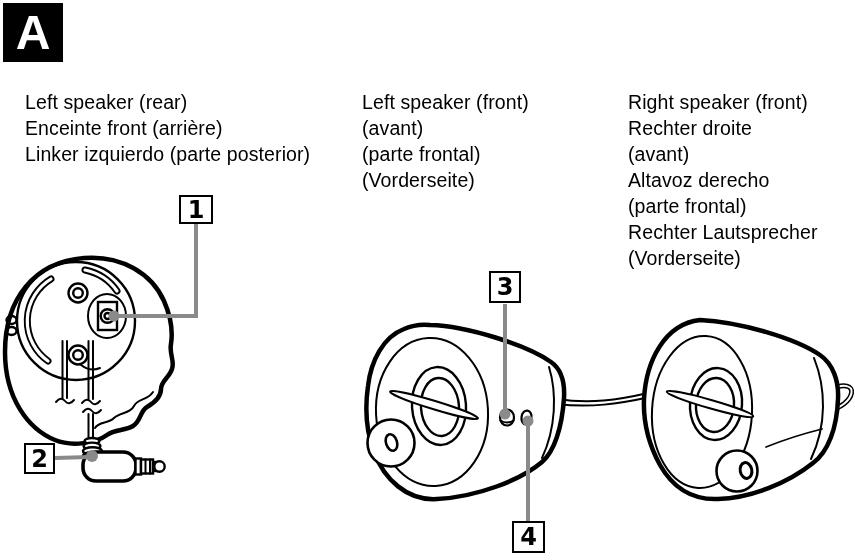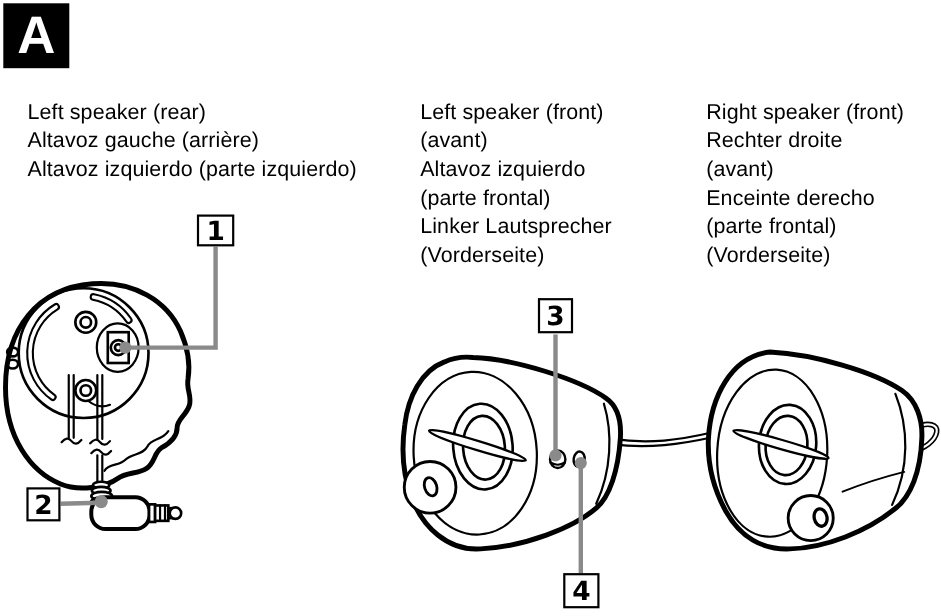--- a/index.html
+++ b/index.html
@@ -11,22 +11,22 @@
     position:absolute;left:3px;top:3px;width:60px;height:59px;
     background:#000;color:#fff;font-weight:bold;font-size:48px;
     display:flex;align-items:center;justify-content:center;
     font-family:"Liberation Sans",sans-serif;
   }
   .label-block{
     position:absolute;top:89px;font-size:19.5px;line-height:26px;
     letter-spacing:0.1px;white-space:nowrap;
   }
   #lb-left{left:5px;margin-left:20px;}
-  #lb-mid{left:382px;}
-  #lb-right{left:642px;}
+  #lb-mid{left:362px;}
+  #lb-right{left:628px;}
   .art{position:absolute;left:0;top:0;}
   .callout{
     position:absolute;box-sizing:border-box;background:#fff;border:2.5px solid #000;
     display:flex;align-items:center;justify-content:center;
     font-family:"DejaVu Sans",sans-serif;font-weight:bold;font-size:24px;line-height:1;
   }
   #c1{left:179px;top:195px;width:34px;height:29px;}
   #c2{left:24px;top:443px;width:31px;height:31px;}
   #c3{left:489px;top:271px;width:32px;height:32px;}
   #c4{left:512px;top:521px;width:33px;height:32px;}
@@ -47,39 +47,38 @@
 </style>
 </head>
 <body>
 
 <div class="canvas">
 
   <div class="tag-a">A</div>
 
   <div class="label-block" id="lb-left">
     <div>Left speaker (rear)</div>
-    <div>Altavoz gauche (arrière)</div>
-    <div>Altavoz izquierdo (parte izquierdo)</div>
+    <div>Enceinte front (arrière)</div>
+    <div>Linker izquierdo (parte posterior)</div>
   </div>
 
   <div class="label-block" id="lb-mid">
     <div>Left speaker (front)</div>
     <div>(avant)</div>
-    <div>Altavoz izquierdo</div>
     <div>(parte frontal)</div>
-    <div>Linker Lautsprecher</div>
     <div>(Vorderseite)</div>
   </div>
 
   <div class="label-block" id="lb-right">
     <div>Right speaker (front)</div>
     <div>Rechter droite</div>
     <div>(avant)</div>
-    <div>Enceinte derecho</div>
+    <div>Altavoz derecho</div>
     <div>(parte frontal)</div>
+    <div>Rechter Lautsprecher</div>
     <div>(Vorderseite)</div>
   </div>
 
   <svg class="art" width="855" height="560" viewBox="0 0 855 560">
 
     <g>
       <path class="o" d="M 84 258 C 122 255 152 274 164 301
         C 171 317 173 331 171 344 C 169 354 175 361 172 369 C 169 378 161 381 161 389
         C 161 397 154 403 147 407 C 140 411 141 421 133 426 C 125 431 115 429 107 435
         C 96 443 72 447 55 440 C 28 429 5 398 5 352 C 5 299 34 262 84 258 Z"></path>

